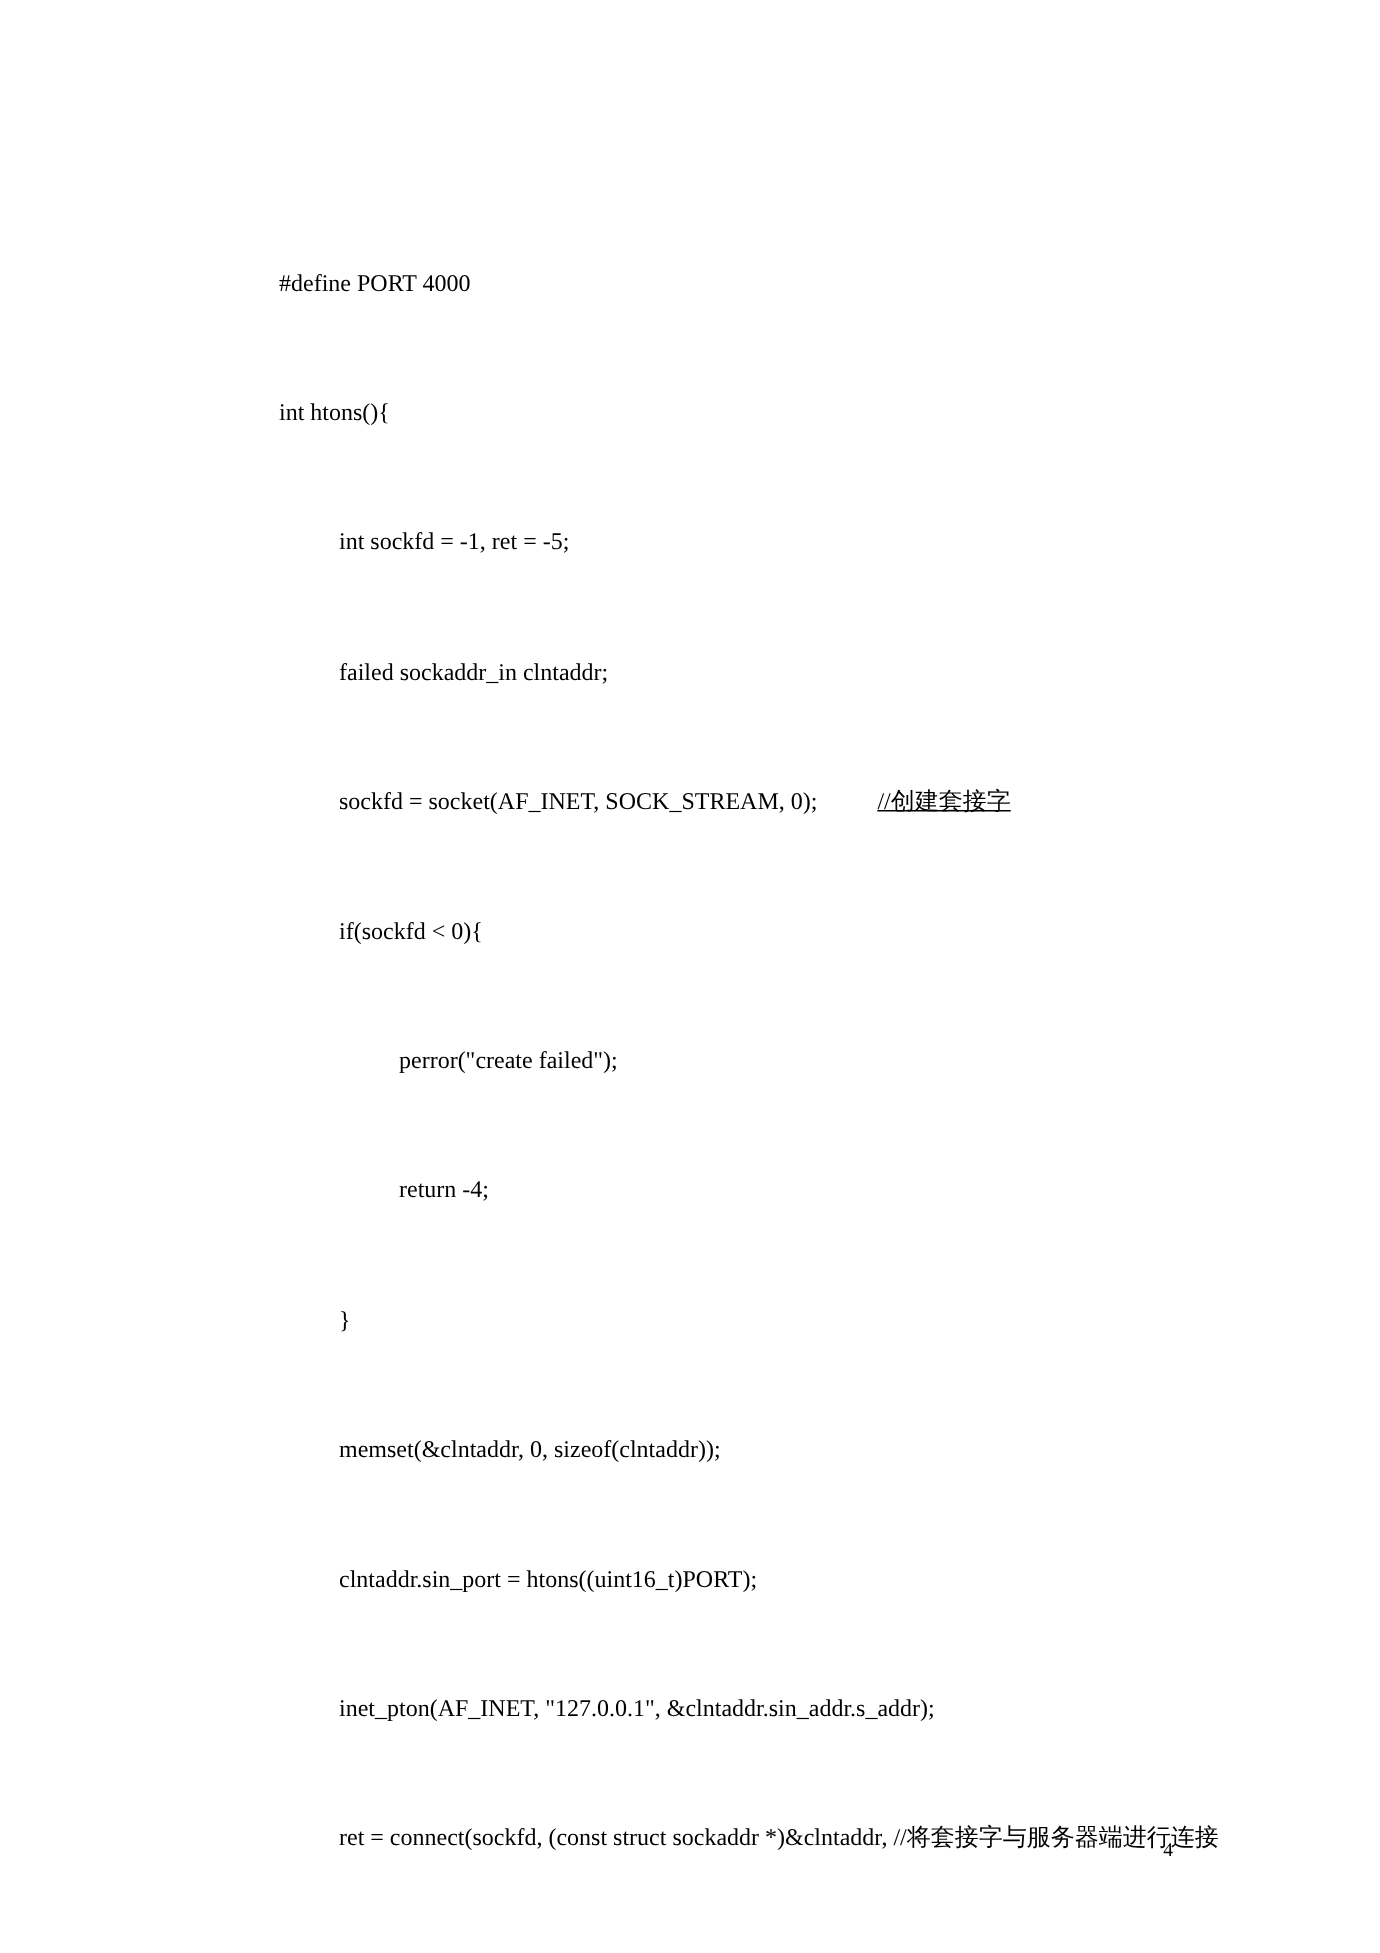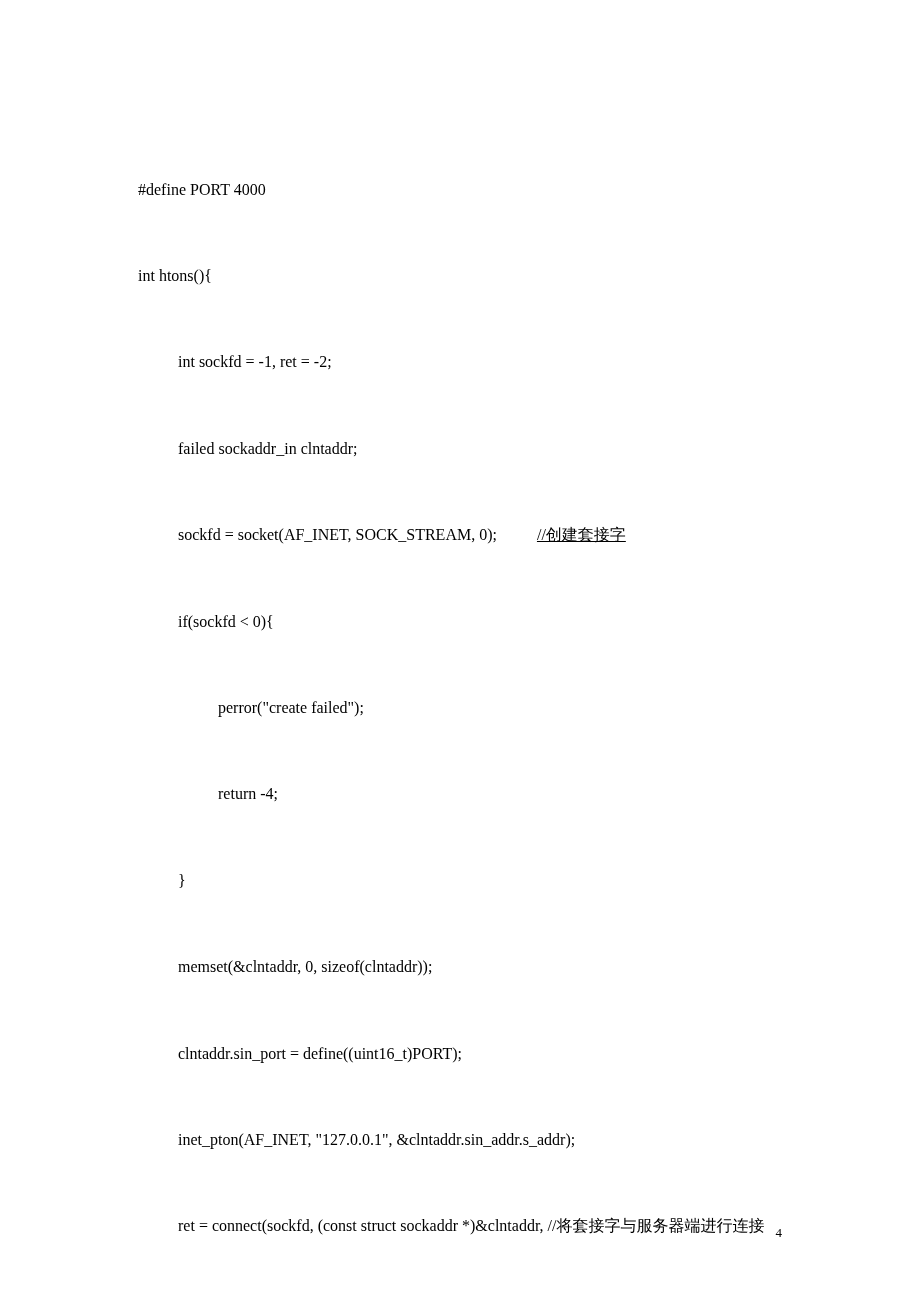--- a/index.html
+++ b/index.html
@@ -27,48 +27,49 @@
     .page-number {
       position: absolute;
       bottom: 58px;
       right: 138px;
       font-size: 13px;
       color: #000000;
     }
     .line {
       display: block;
       white-space: pre;
+      margin-left: 48px;
     }
     .indent1 {
       padding-left: 40px;
     }
     .indent2 {
       padding-left: 80px;
     }
     .comment {
       display: inline;
       text-decoration: underline;
     }
   </style>
 </head>
 <body>
 
 <div class="content">
   <div class="code-block">
     <span class="line">#define PORT 4000</span>
     <span class="line">int htons(){</span>
-    <span class="line indent1">int sockfd = -1, ret = -2;</span>
+    <span class="line indent1">int sockfd = -1, ret = -5;</span>
     <span class="line indent1">failed sockaddr_in clntaddr;</span>
     <span class="line indent1"><span>sockfd = socket(AF_INET, SOCK_STREAM, 0);</span>          <span class="comment">//创建套接字</span></span>
     <span class="line indent1">if(sockfd &lt; 0){</span>
     <span class="line indent2">perror("create failed");</span>
     <span class="line indent2">return -4;</span>
     <span class="line indent1">}</span>
     <span class="line indent1">memset(&amp;clntaddr, 0, sizeof(clntaddr));</span>
-    <span class="line indent1">clntaddr.sin_port = define((uint16_t)PORT);</span>
+    <span class="line indent1">clntaddr.sin_port = htons((uint16_t)PORT);</span>
     <span class="line indent1">inet_pton(AF_INET, "127.0.0.1", &amp;clntaddr.sin_addr.s_addr);</span>
     <span class="line indent1">ret = connect(sockfd, (const struct sockaddr *)&amp;clntaddr, //将套接字与服务器端进行连接</span>
     
     
     
     
     
     
     
     

